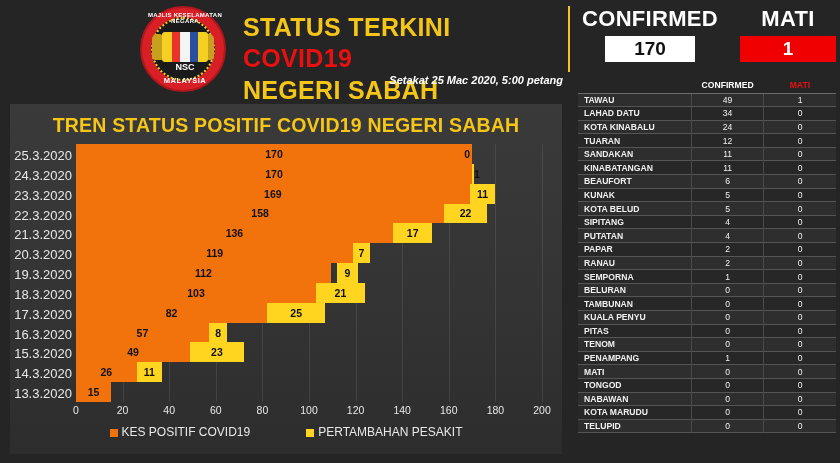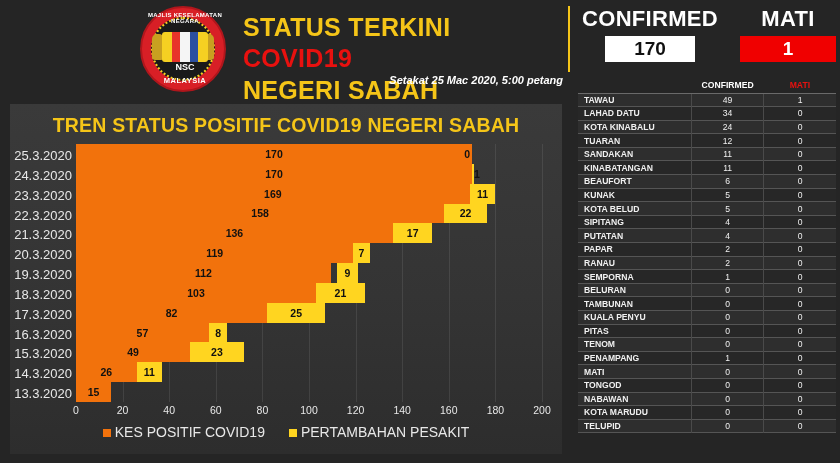--- a/index.html
+++ b/index.html
@@ -88,21 +88,21 @@
   .seg.add.tiny span { left:2px; transform:translateY(-50%); }
 
   .ylabel { position:absolute; width:58px; text-align:right;
       color:#e8e8e8; font-size:13px; }
 
   #xaxis { position:absolute; left:66px; top:300px; width:466px; height:16px; }
   #xaxis .tick { position:absolute; top:0; transform:translateX(-50%);
       color:#e8e8e8; font-size:10.5px; }
 
   #legend { position:absolute; left:0; top:318px; width:552px; text-align:center; }
-  #legend .item { display:inline-block; margin:0 12px; color:#e8e8e8; font-size:14px;
+  #legend .item { display:inline-block; margin:0 28px; color:#e8e8e8; font-size:12px;
       vertical-align:middle; }
   #legend .sw { display:inline-block; width:8px; height:8px; margin-right:4px;
       vertical-align:middle; }
 
   
   #table-panel { position:absolute; left:578px; top:78px; width:258px; height:382px; }
   table { width:100%; border-collapse:collapse; }
   th, td { font-size:8.6px; color:#f0f0f0; padding:0; height:13.6px;
       vertical-align:middle; }
   thead th { font-weight:bold; font-size:8.6px; border-bottom:1px solid #6a6a6a; height:15px; }

